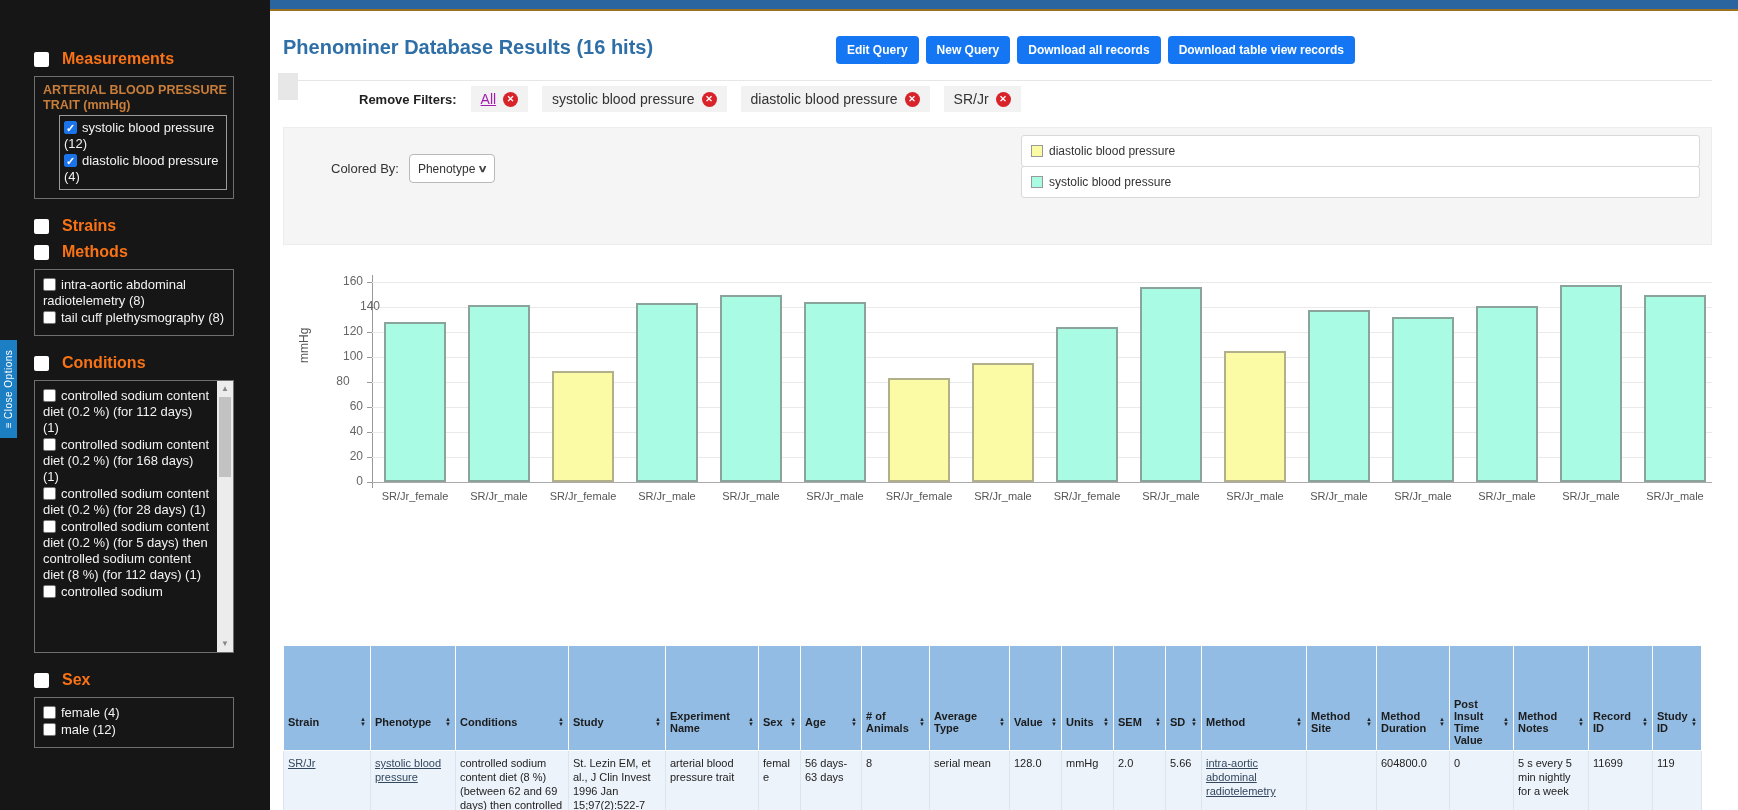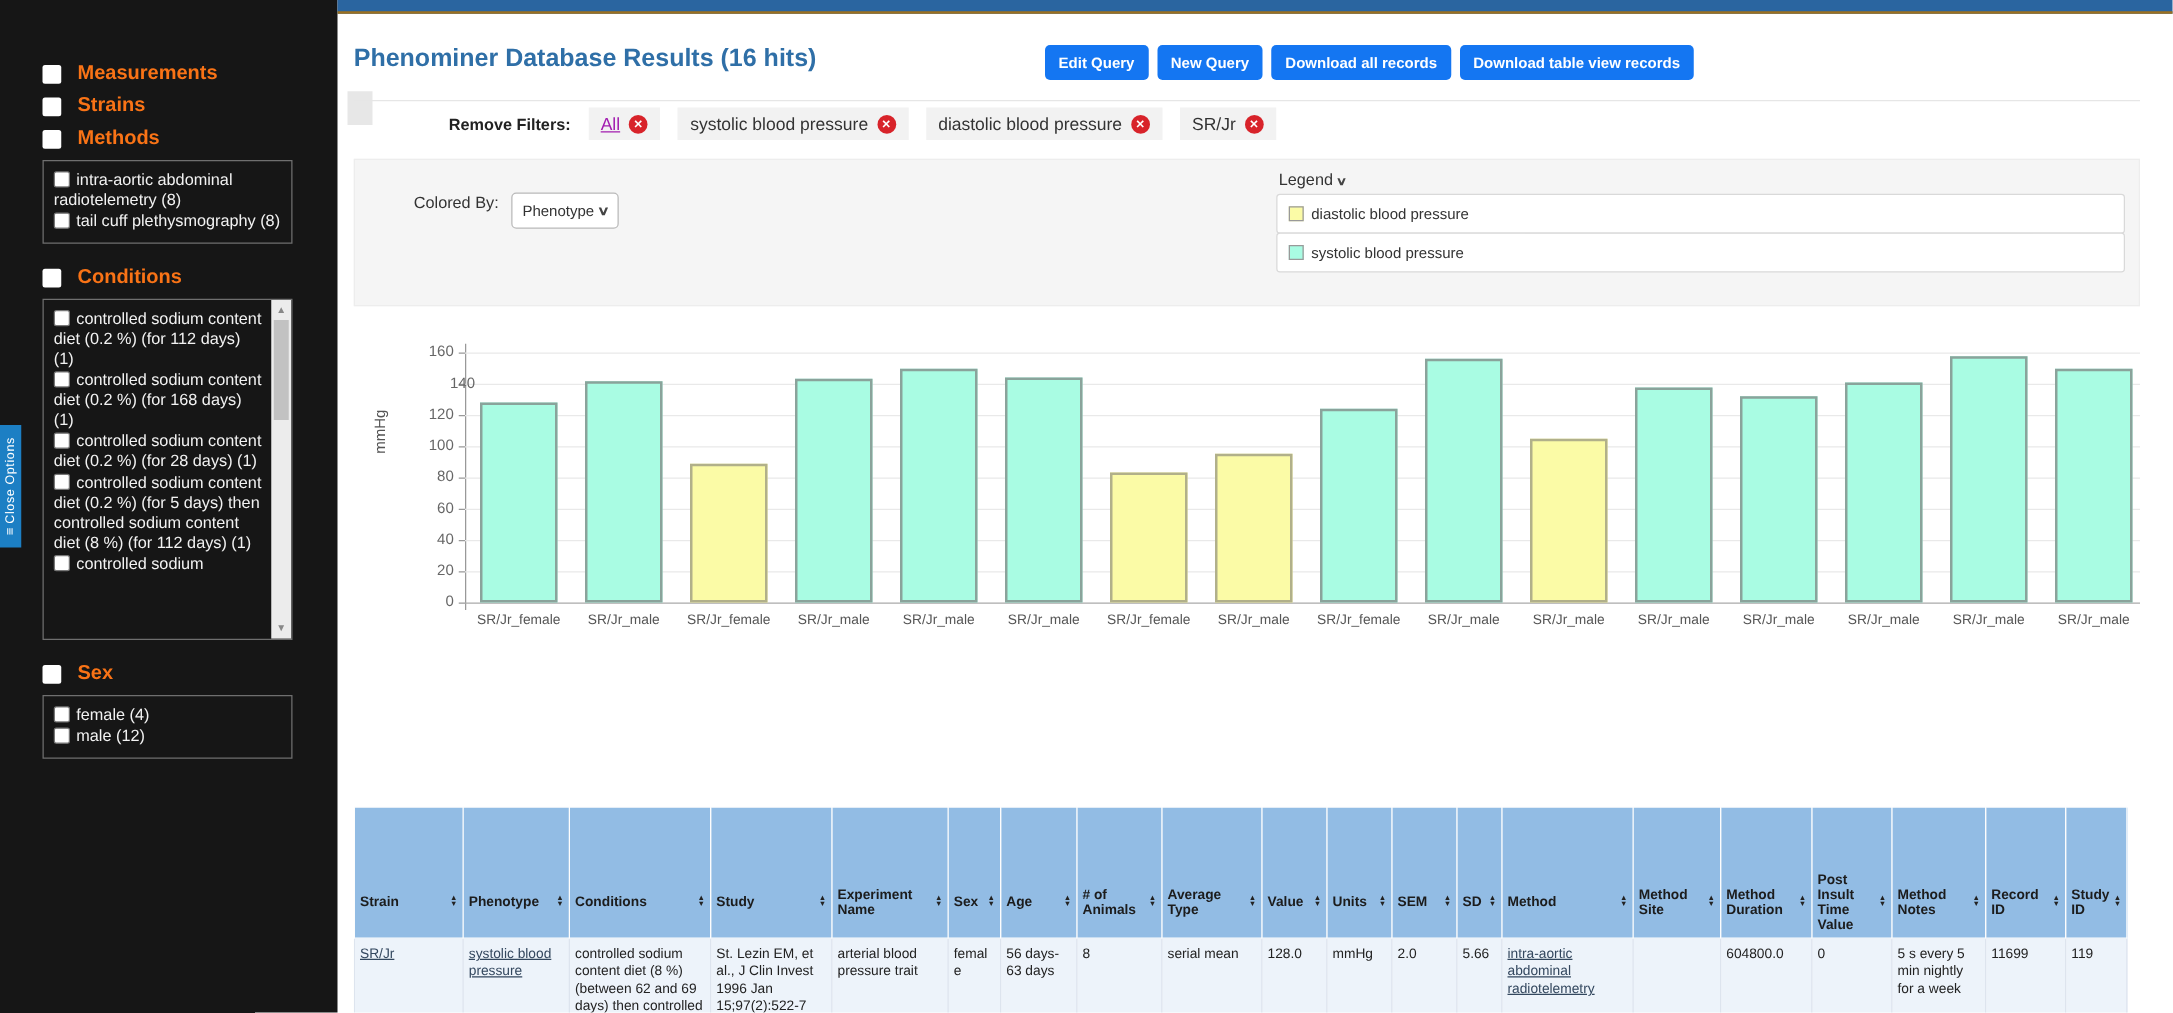--- a/index.html
+++ b/index.html
@@ -49,21 +49,21 @@
   .filters-label { font-size:13px; font-weight:bold; color:#222;padding-left:44px; }
   .chip { background:#f2f2f2; padding:5px 10px; display:inline-flex; align-items:center;
     gap:7px; font-size:14px; color:#333; }
   .chip a { color:#a21caf; text-decoration:underline; cursor:pointer; }
   .xcircle { width:15px; height:15px; border-radius:50%; background:#d8232a; color:#fff;
     font-size:9px; font-weight:bold; display:inline-flex; align-items:center;
     justify-content:center; cursor:pointer; flex:none; }
   
   .gray-panel { position:absolute; left:283px; top:127px; width:1429px; height:118px;
     background:#f5f5f5; border:1px solid #ededed; }
-  .colored-by { position:absolute; left:47px; top:26px; display:flex; align-items:flex-start; gap:10px; }
+  .colored-by { position:absolute; left:47px; top:26px; display:flex; align-items:center; gap:10px; }
   .cb-label { font-size:13px; color:#333; }
   .select-box { width:86px; height:29px; background:#fff; border:1px solid #b9b9b9;
     border-radius:4px; display:inline-flex; align-items:center; justify-content:space-between;
     padding:0 8px; font-size:12px; color:#333; cursor:pointer; }
   .chev { font-size:10px; color:#444; font-weight:bold; transform:scaleX(1.4); }
   .legend { position:absolute; left:737px; top:8px; width:679px; }
   .legend-title { font-size:13px; color:#333; margin:0 0 5px 2px; cursor:pointer; }
   .legend-title .chev { display:inline-block; margin-left:4px; font-size:9px; }
   .legend-row { background:#fff; border:1px solid #d9d9d9; border-radius:3px; height:32px;
     display:flex; align-items:center; padding-left:9px; gap:6px; margin-top:-1px; }
@@ -94,20 +94,27 @@
   .tlink { color:#33475e; text-decoration:underline; cursor:pointer; }
 </style>
 </head>
 <body>
 
 <div class="sidebar">
 
   <div class="s-head">
     <span class="cb big"></span>
     <span class="s-title">Measurements</span>
+  </div>
+  <div class="s-box">
+    <div class="trait-label">ARTERIAL BLOOD PRESSURE TRAIT (mmHg)</div>
+    <div class="inner-box" id="meas-items">
+        <div class="chk-item"><span class="cb checked"></span><span class="lbl">systolic blood pressure (12)</span></div>
+        <div class="chk-item"><span class="cb checked"></span><span class="lbl">diastolic blood pressure (4)</span></div>
+      </div>
   </div>
 
   <div class="s-head">
     <span class="cb big"></span>
     <span class="s-title">Strains</span>
   </div>
 
   <div class="s-head">
     <span class="cb big"></span>
     <span class="s-title">Methods</span>
@@ -187,21 +194,20 @@
 
 <div class="gray-panel">
   <div class="colored-by">
     <span class="cb-label">Colored By:</span>
     <span class="select-box">
       <span>Phenotype</span>
       <span class="chev">∨</span>
     </span>
   </div>
   <div class="legend">
-    <div class="legend-title"><span>Legend</span><span class="chev">∨</span></div>
     <div id="legend-items">
         <div class="legend-row">
           <span class="swatch" style="background: rgb(251, 251, 166);"></span>
           <span class="lg-lbl">diastolic blood pressure</span>
         </div>
         <div class="legend-row">
           <span class="swatch" style="background: rgb(169, 252, 227);"></span>
           <span class="lg-lbl">systolic blood pressure</span>
         </div>
       </div>
@@ -219,21 +225,21 @@
       <div class="tickmark" style="top: 212px;"></div>
       <div class="ytick" style="left: 40px; top: 204px;">20</div>
       <div class="gridline" style="top: 187px;"></div>
       <div class="tickmark" style="top: 187px;"></div>
       <div class="ytick" style="left: 40px; top: 179px;">40</div>
       <div class="gridline" style="top: 162px;"></div>
       <div class="tickmark" style="top: 162px;"></div>
       <div class="ytick" style="left: 40px; top: 154px;">60</div>
       <div class="gridline" style="top: 137px;"></div>
       <div class="tickmark" style="top: 137px;"></div>
-      <div class="ytick" style="left: 40px; top: 129px;">80</div>
+      <div class="ytick" style="left: 40px; top: 129px; text-align: center;">80</div>
       <div class="gridline" style="top: 112px;"></div>
       <div class="tickmark" style="top: 112px;"></div>
       <div class="ytick" style="left: 40px; top: 104px;">100</div>
       <div class="gridline" style="top: 87px;"></div>
       <div class="tickmark" style="top: 87px;"></div>
       <div class="ytick" style="left: 40px; top: 79px;">120</div>
       <div class="gridline" style="top: 62px;"></div>
       <div class="tickmark" style="top: 62px;"></div>
       <div class="ytick" style="left: 57px; top: 54px;">140</div>
       <div class="gridline" style="top: 37px;"></div>

